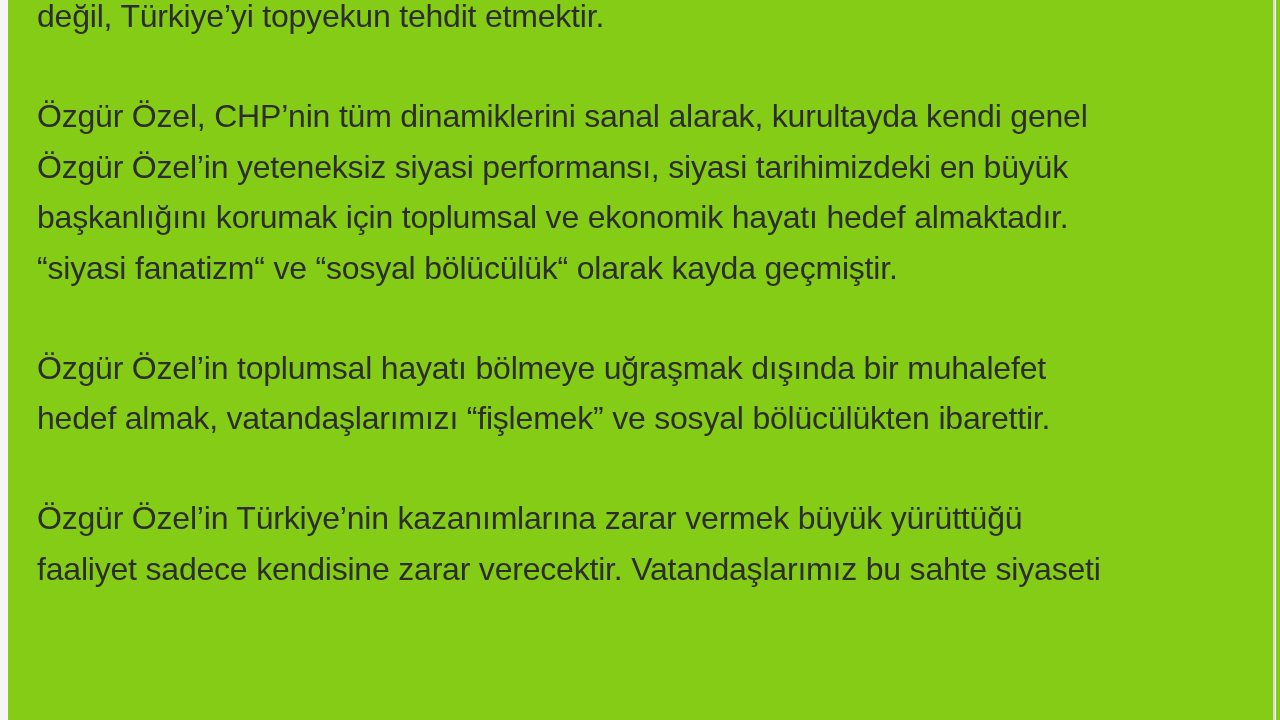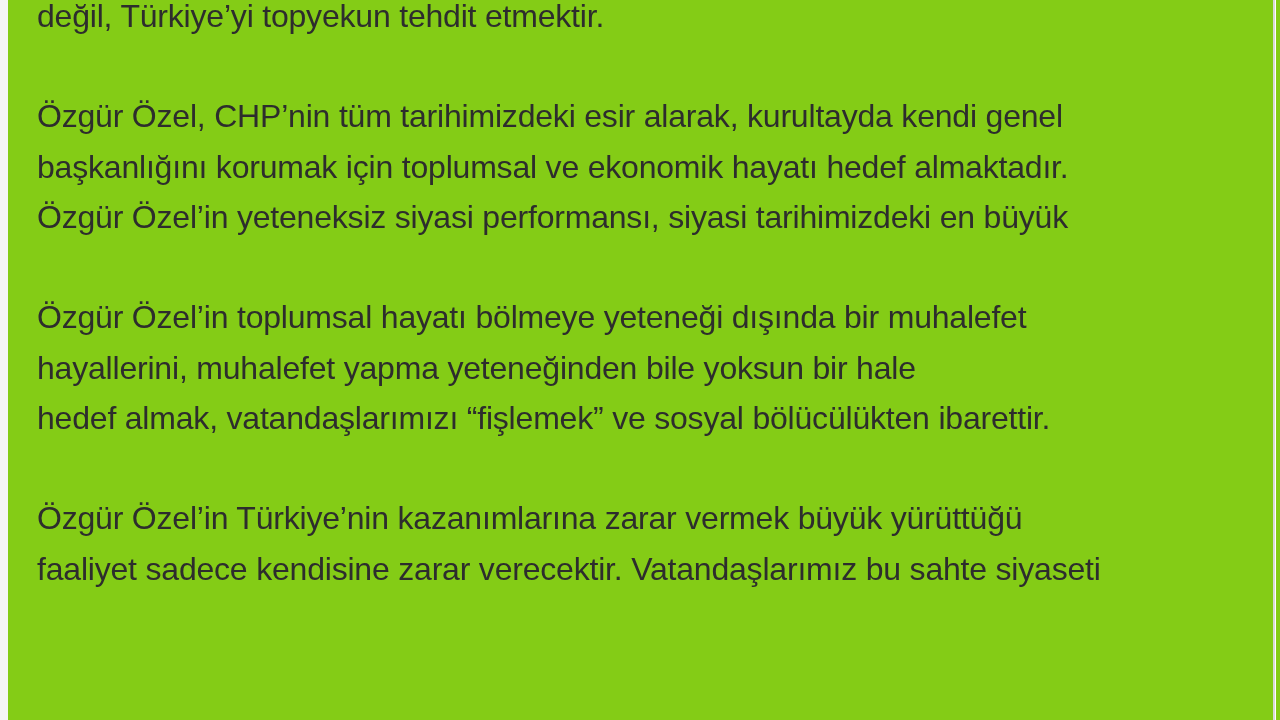--- a/index.html
+++ b/index.html
@@ -62,29 +62,29 @@
   <div class="page-edge-left"></div>
 
   <div class="article" style="color: rgb(45, 45, 45);">
 
     <p class="para">
       <span class="line">değil, Türkiye’yi topyekun tehdit etmektir.</span>
     </p>
 
     <p class="para">
       </p>
-      <div class="line">Özgür Özel, CHP’nin tüm tarihimizdeki esir alarak, kurultayda kendi genel</div>
+      <div class="line">Özgür Özel, CHP’nin tüm dinamiklerini sanal alarak, kurultayda kendi genel</div>
+      <div class="line">Özgür Özel’in yeteneksiz siyasi performansı, siyasi tarihimizdeki en büyük</div>
       <div class="line">başkanlığını korumak için toplumsal ve ekonomik hayatı hedef almaktadır.</div>
-      <div class="line">Özgür Özel’in yeteneksiz siyasi performansı, siyasi tarihimizdeki en büyük</div>
+      <div class="line">“siyasi fanatizm“ ve “sosyal bölücülük“ olarak kayda geçmiştir.</div>
     <p></p>
 
     <p class="para">
       </p>
-      <div class="line">Özgür Özel’in toplumsal hayatı bölmeye yeteneği dışında bir muhalefet</div>
-      <div class="line">hayallerini, muhalefet yapma yeteneğinden bile yoksun bir hale</div>
+      <div class="line">Özgür Özel’in toplumsal hayatı bölmeye uğraşmak dışında bir muhalefet</div>
       <div class="line">hedef almak, vatandaşlarımızı “fişlemek” ve sosyal bölücülükten ibarettir.</div>
     <p></p>
 
     <p class="para">
       </p>
       <div class="line">Özgür Özel’in Türkiye’nin kazanımlarına zarar vermek büyük yürüttüğü</div>
       <div class="line">faaliyet sadece kendisine zarar verecektir. Vatandaşlarımız bu sahte siyaseti</div>
     <p></p>
 
   </div>

